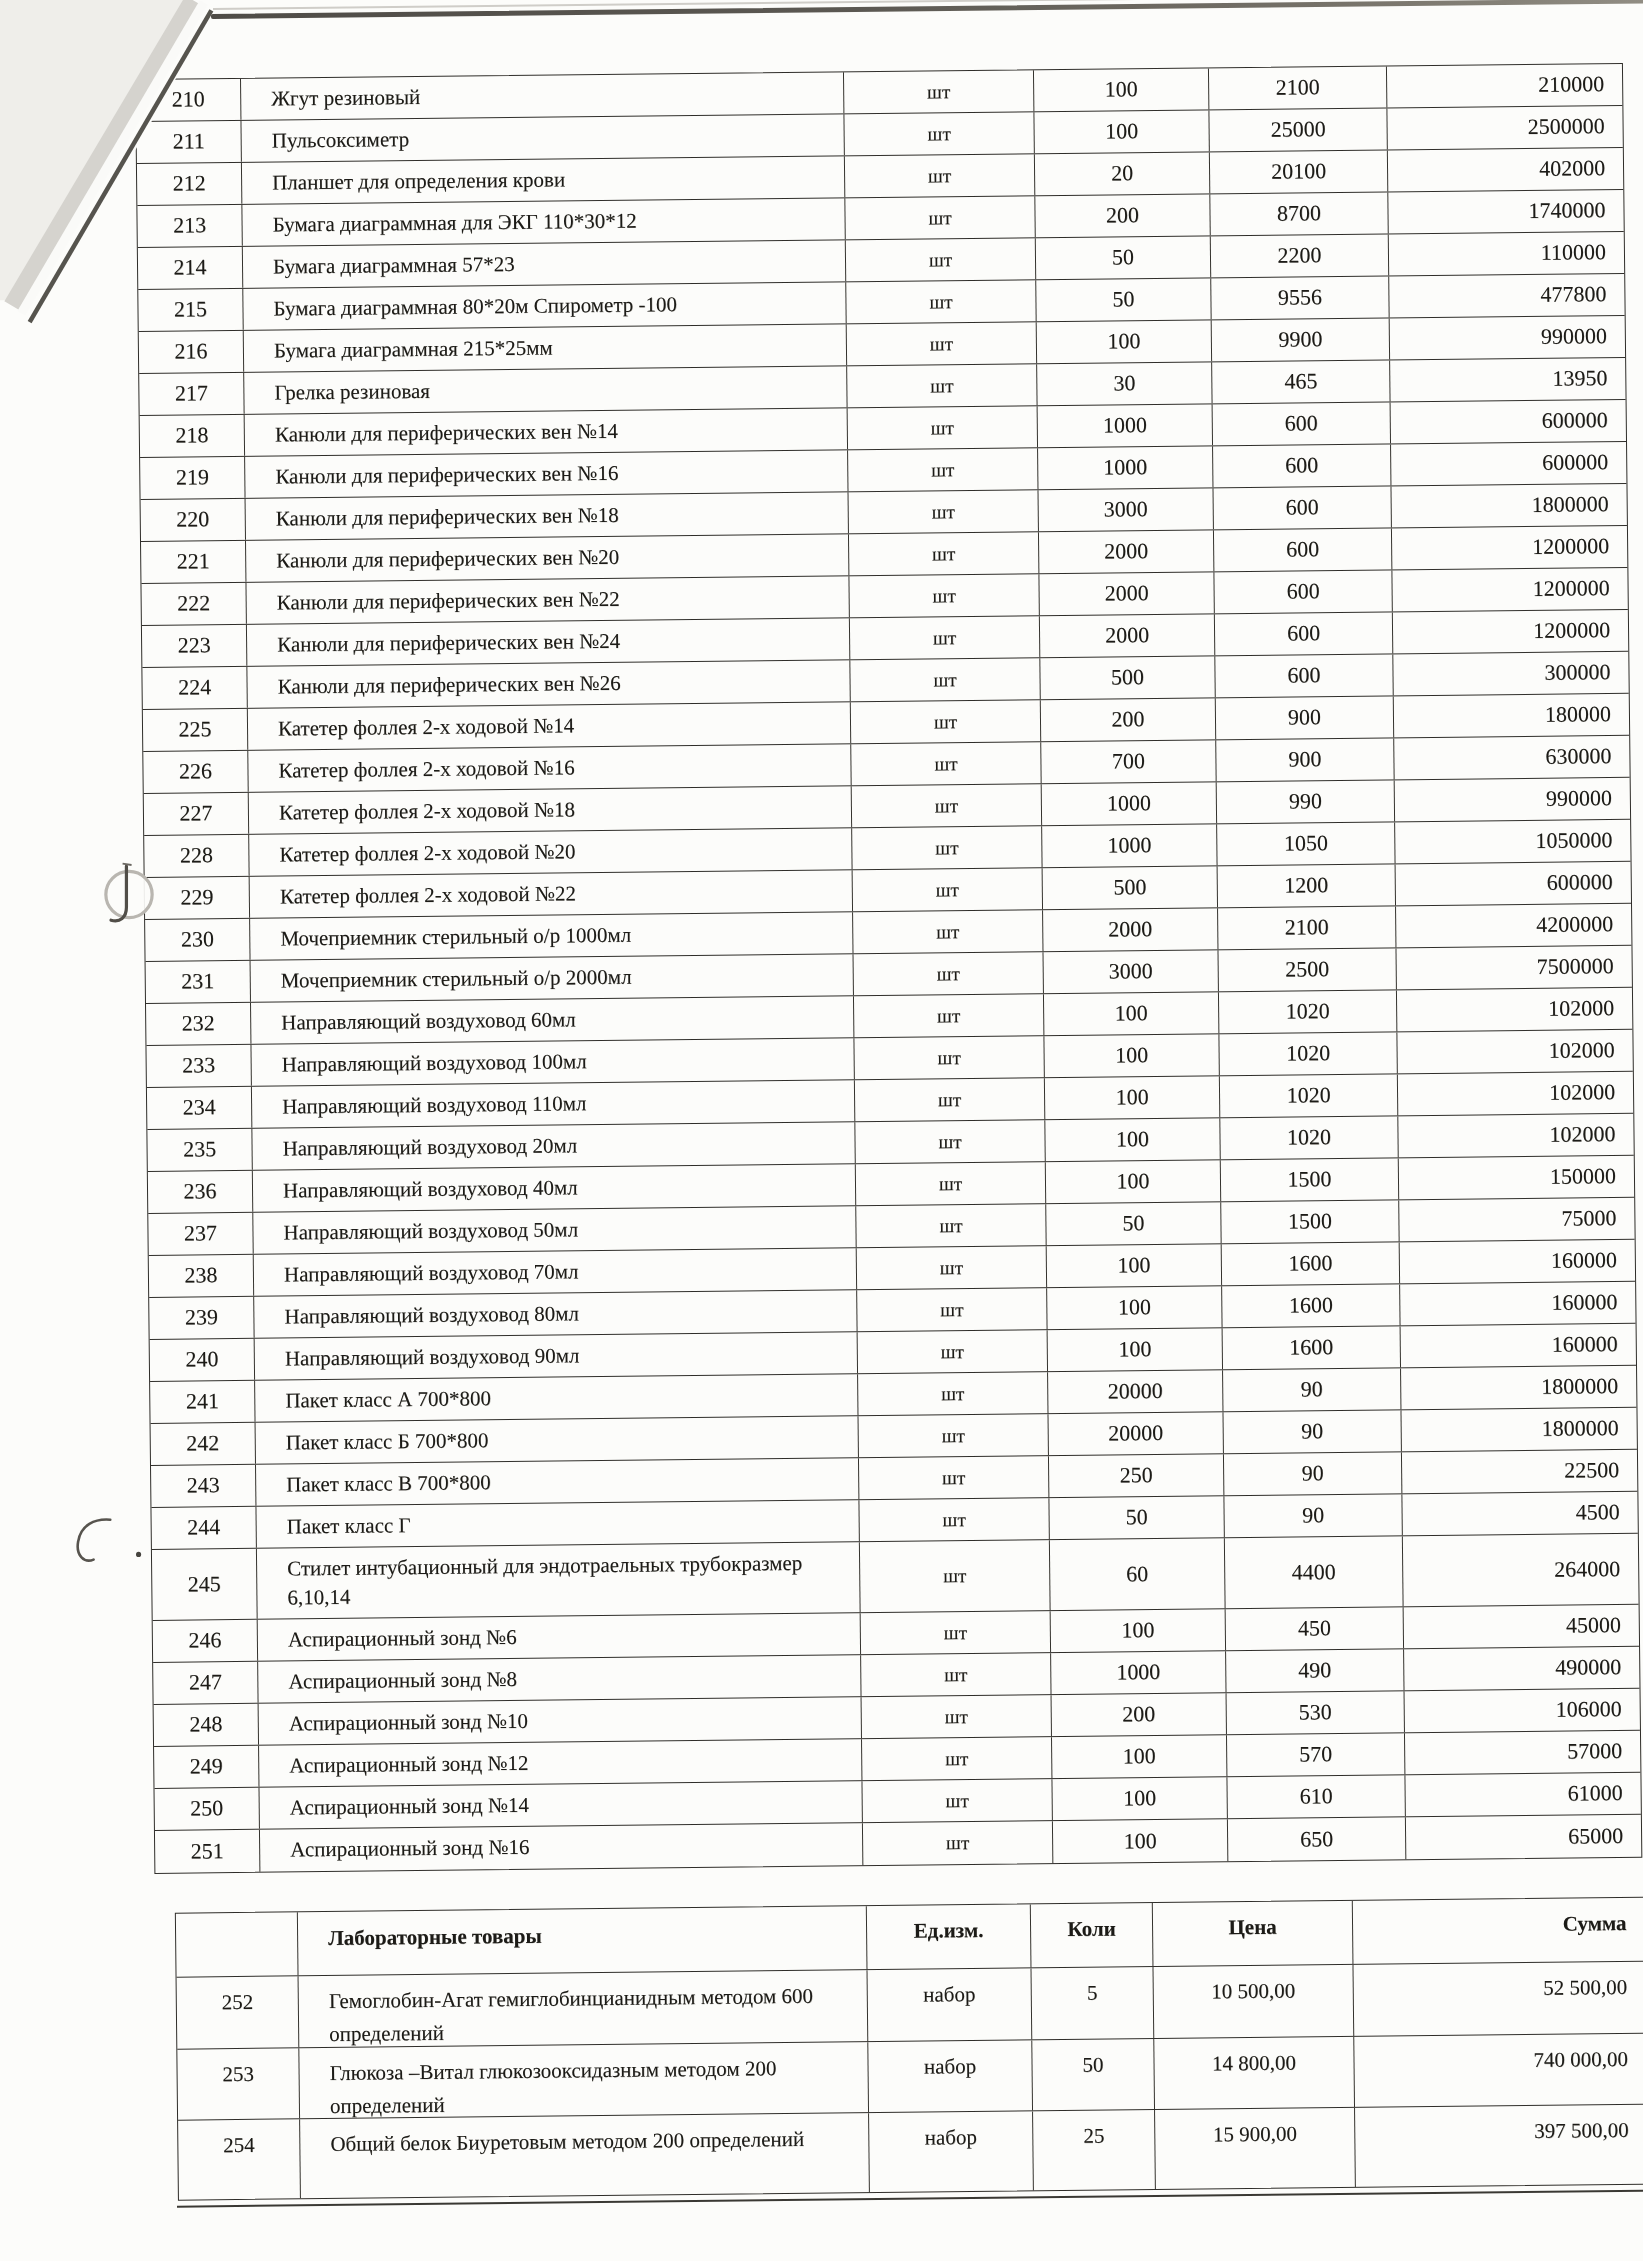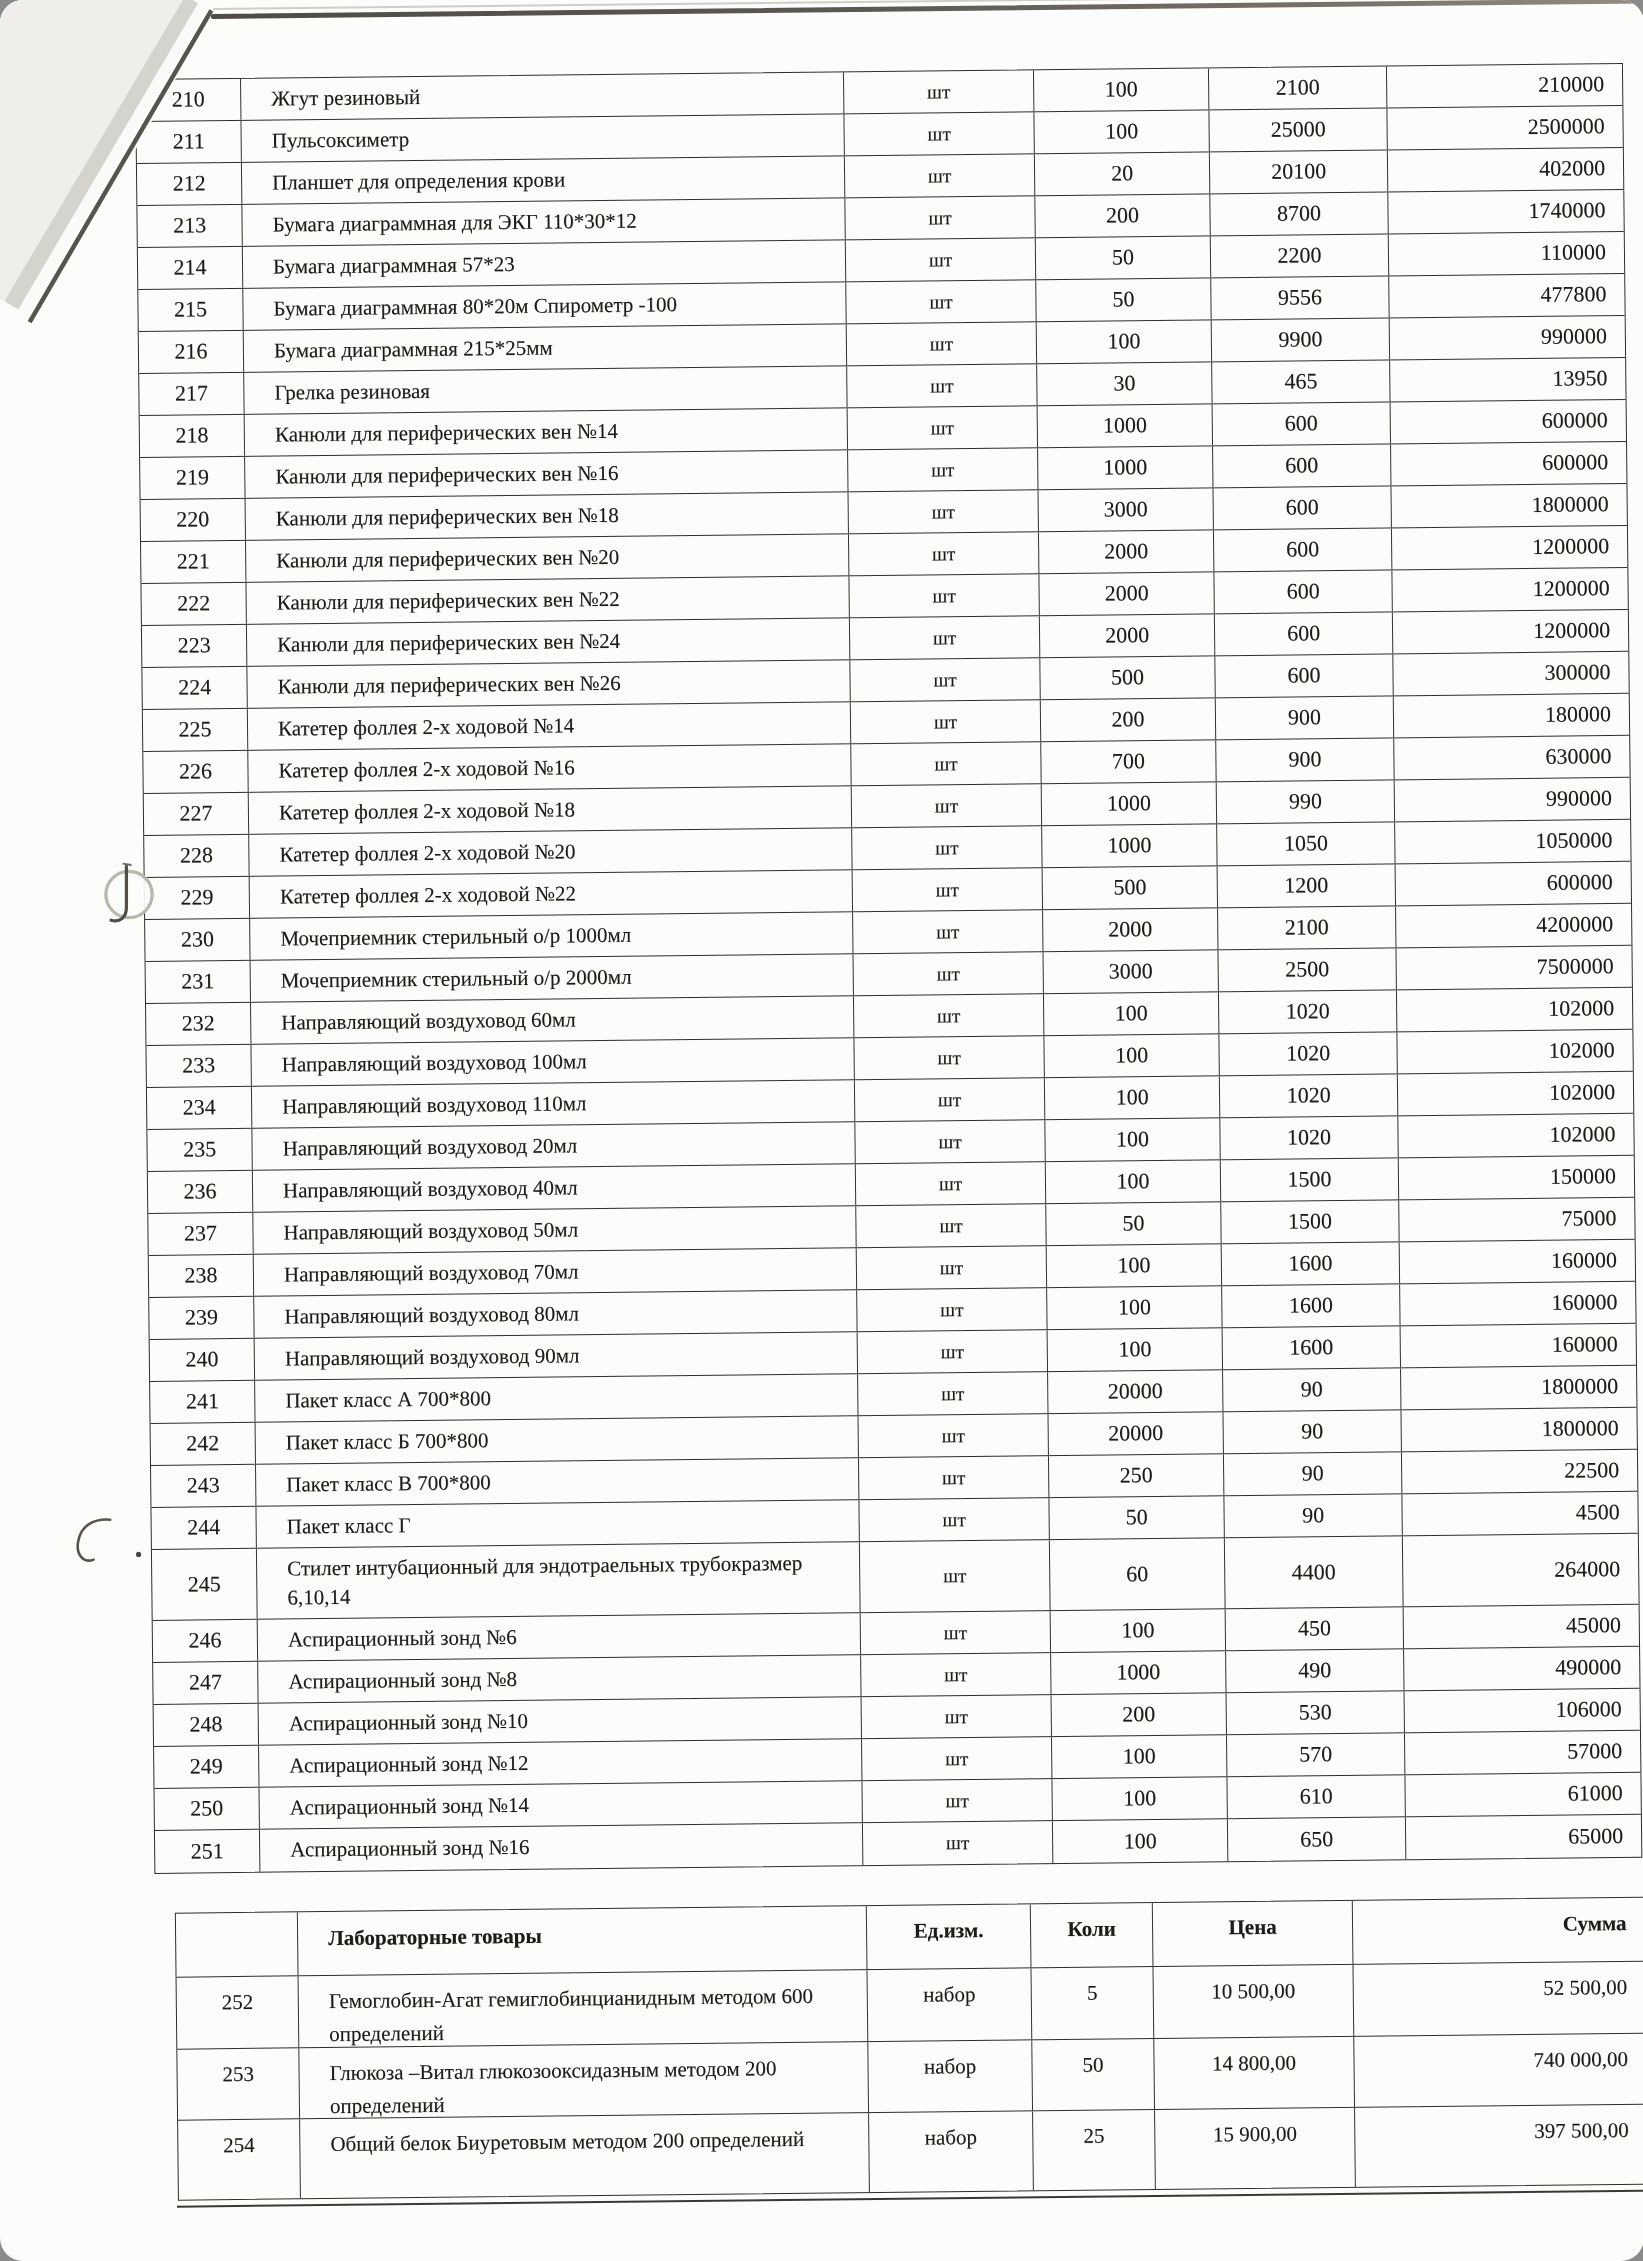--- a/index.html
+++ b/index.html
@@ -9,21 +9,21 @@
     background:#fcfcfa;
     overflow:hidden;
     font-family:"Liberation Serif","DejaVu Serif",serif;
     color:#1c1b17;
   }
   .skew{
     position:absolute;inset:0;
     transform:rotate(-0.62deg);
     transform-origin:135px 79px;
   }
-  .scan-text{ text-shadow:0.3px 0.3px 0.5px rgba(60,55,45,0.38);border-radius:23px; }
+  .scan-text{ text-shadow:0.3px 0.3px 0.5px rgba(60,55,45,0.38); }
 
   
   .table1{
     position:absolute;left:135px;top:79px;width:1488px;
     border:1.9px solid #2f2d29;
     box-sizing:border-box;
   }
   .t1-row{
     display:grid;
     grid-template-columns:105px 603px 190px 175px 178px 234px;

